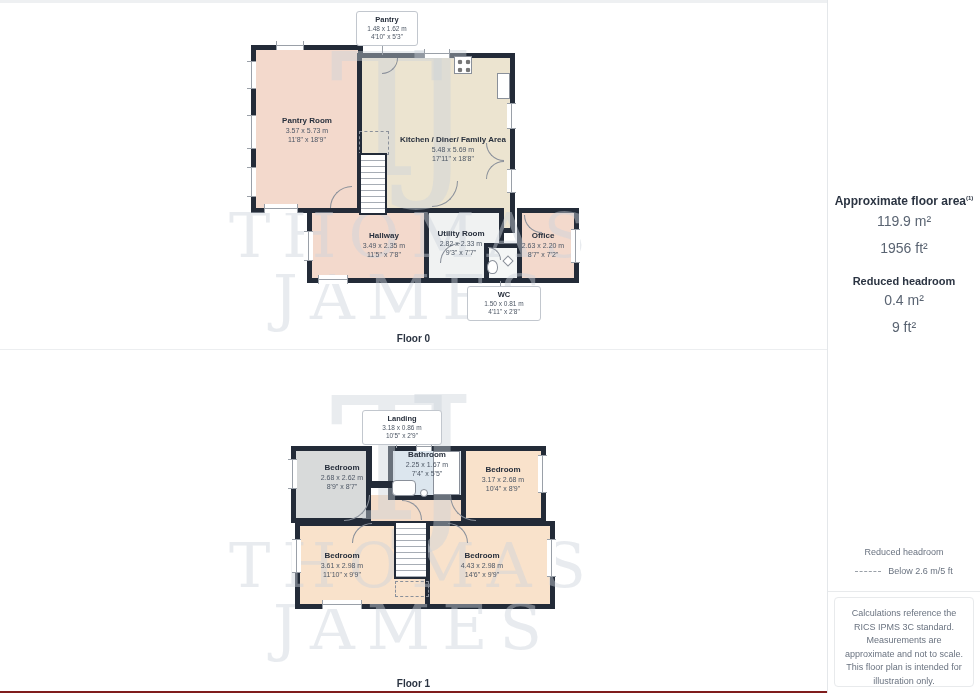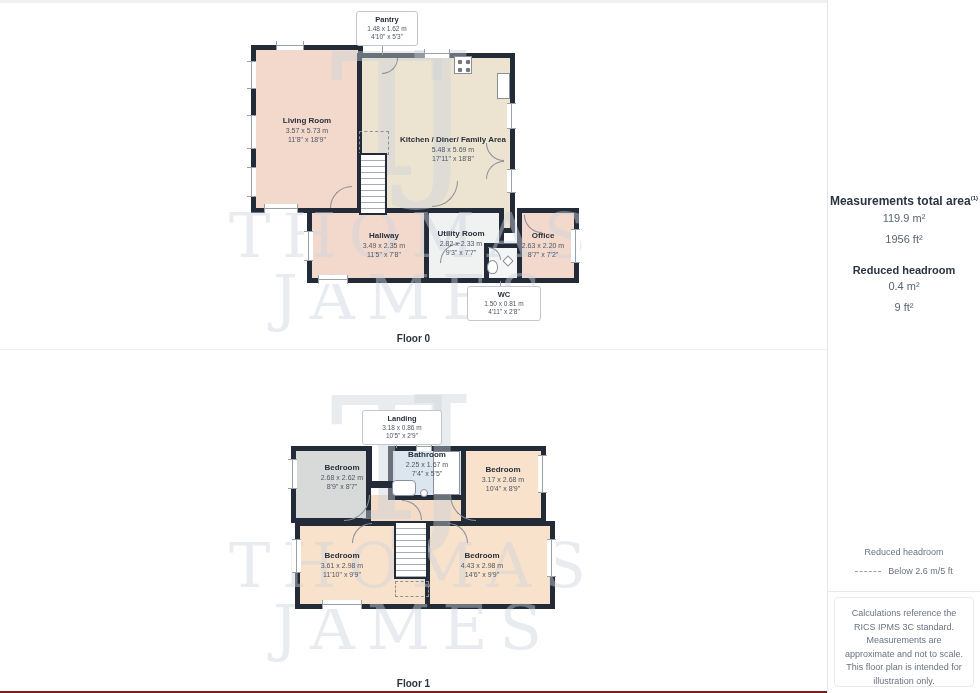--- a/index.html
+++ b/index.html
@@ -45,21 +45,21 @@
   .callout .dm{font-size:6.5px;color:#4d5765;line-height:1.3;}
   .cline{position:absolute;z-index:4;width:1px;background:#9aa0a8;}
   .floor-label{position:absolute;z-index:4;left:0;width:827px;text-align:center;
                font-size:10px;font-weight:bold;color:#2b3442;}
   
   .sidebar{position:absolute;left:827px;top:0;width:153px;height:693px;box-sizing:border-box;
            border-left:1px solid #e4e7ea;background:#fff;}
   .area-block{position:absolute;top:194px;left:0;right:0;text-align:center;}
   .area-title{font-size:12px;font-weight:bold;color:#2b3442;}
   .area-title sup{font-size:6px;}
-  .area-val{font-size:11px;color:#5a6472;line-height:1.9;}
+  .area-val{font-size:14px;color:#5a6472;line-height:1.9;}
   .rh-title{font-size:11px;font-weight:bold;color:#2b3442;margin-top:14px;}
   .note-card{position:absolute;top:497px;left:0;right:0;height:37px;box-sizing:border-box;
              border-top:1px solid #e8eaec;border-bottom:1px solid #e8eaec;
              display:flex;align-items:center;justify-content:center;padding:0 12px;
              text-align:center;font-size:9px;color:#6a7380;}
   .legend-card{position:absolute;top:534px;left:0;right:0;height:58px;box-sizing:border-box;
                border-bottom:1px solid #e8eaec;text-align:center;padding-top:13px;
                font-size:9px;color:#6a7380;}
   .legend-row{margin-top:9px;display:flex;align-items:center;justify-content:center;gap:7px;}
   .dash{display:inline-block;width:26px;height:0;border-top:1px dashed #9aa0a8;}
@@ -110,21 +110,21 @@
     <div class="arc arc-tl" style="left:440px;top:240px;width:20px;height:20px;"></div>
     <div class="arc arc-bl" style="left:524px;top:212px;width:18px;height:18px;"></div>
     <div class="arc arc-tr" style="left:488px;top:244px;width:13px;height:13px;"></div>
 
     <div class="fix stove" style="left:454px;top:53px;width:18px;height:18px;"></div>
     <div class="fix" style="left:497px;top:70px;width:13px;height:26px;"></div>
     <div class="fix" style="left:487px;top:257px;width:11px;height:14px;border-radius:50% 50% 45% 45%;"></div>
     <div class="fix" style="left:504px;top:254px;width:8px;height:8px;transform:rotate(45deg);"></div>
 
     <div class="rlabel" style="left:257px;top:113px;width:100px;">
-      <div class="nm">Living Room</div>
+      <div class="nm">Pantry Room</div>
       <div class="dm">3.57 x 5.73 m</div>
       <div class="dm">11'8" x 18'9"</div>
     </div>
     <div class="rlabel" style="left:378px;top:132px;width:150px;">
       <div class="nm">Kitchen / Diner/ Family Area</div>
       <div class="dm">5.48 x 5.69 m</div>
       <div class="dm">17'11" x 18'8"</div>
     </div>
     <div class="rlabel" style="left:334px;top:228px;width:100px;">
       <div class="nm">Hallway</div>
@@ -220,21 +220,21 @@
       <div class="dm">10'5" x 2'9"</div>
     </div>
     <div class="cline" style="left:396px;top:438px;height:7px;"></div>
 
     <div class="floor-label" style="top:675px;">Floor 1</div>
   </div>
 
   <aside class="sidebar">
     <div class="area-block">
       <div class="area-title">
-        <span>Measurements total area</span><sup>(1)</sup>
+        <span>Approximate floor area</span><sup>(1)</sup>
       </div>
       <div class="area-val">119.9 m²</div>
       <div class="area-val">1956 ft²</div>
       <div class="rh-title">Reduced headroom</div>
       <div class="area-val">0.4 m²</div>
       <div class="area-val">9 ft²</div>
     </div>
 
 
     <div class="legend-card">

